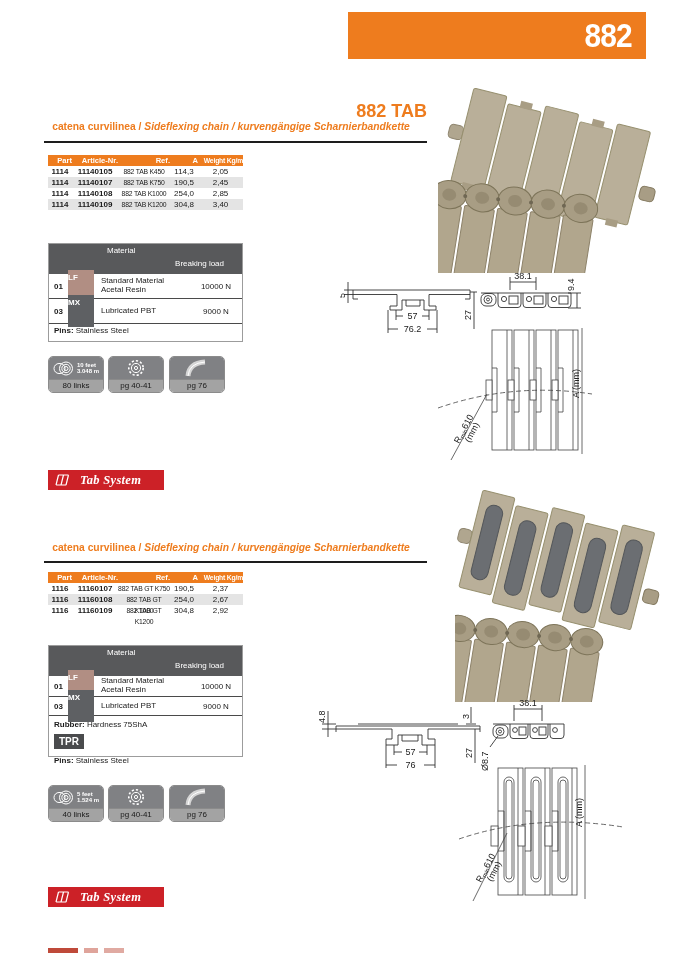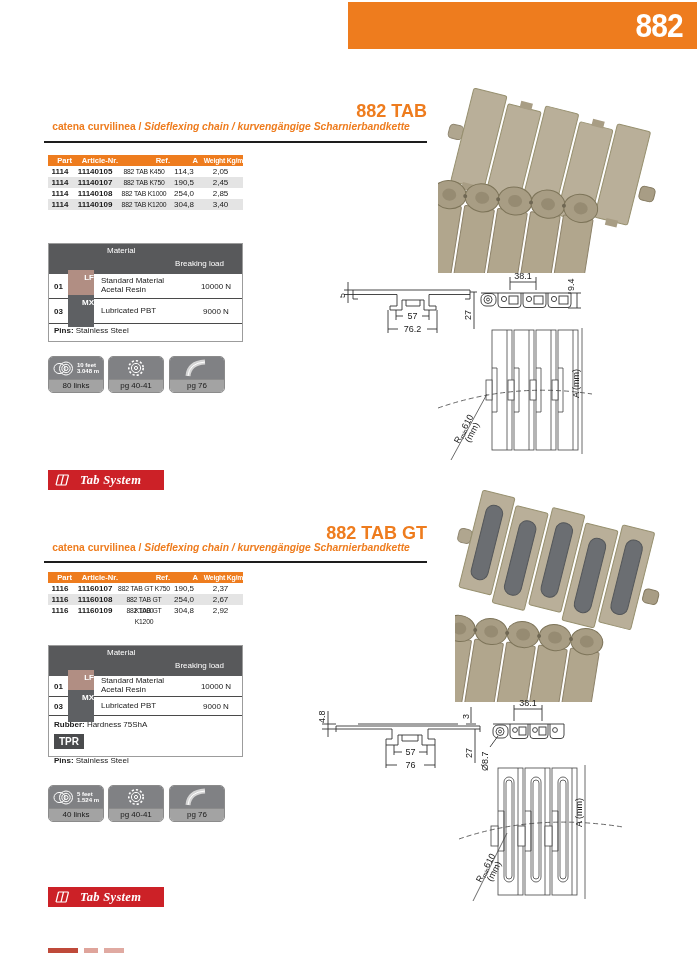--- a/index.html
+++ b/index.html
@@ -1,21 +1,21 @@
 <!DOCTYPE html>
 <html><head>
 <meta charset="utf-8">
 <style>
   html,body{margin:0;padding:0;}
   body{width:697px;height:953px;background:#fff;font-family:"Liberation Sans",sans-serif;color:#1a1a1a;}
   .page{position:relative;width:697px;height:953px;overflow:hidden;background:#fff;}
   .abs{position:absolute;}
 
   
-  .topbar{left:348px;top:2px;width:349px;height:47px;background:#ee7c1e;}
+  .topbar{left:348px;top:12px;width:298px;height:47px;background:#ee7c1e;}
   .topbar .pagenum{position:absolute;right:14px;top:4px;color:#fff;font-size:34px;font-weight:bold;letter-spacing:-1px;transform:scaleX(.88);transform-origin:right;}
 
   
   .sec-title{left:35px;width:392px;text-align:right;color:#ee7c1e;font-weight:bold;font-size:18px;}
   .sec-sub{left:35px;width:392px;text-align:center;color:#ee7c1e;font-weight:bold;font-size:10.3px;white-space:nowrap;}
   .sec-sub .em{font-style:italic;}
   .rule{left:44px;width:383px;height:2px;background:#1d1d1d;}
 
   
   .parts{width:195px;}
@@ -27,21 +27,21 @@
   .pt-r .b{font-weight:bold;}
   .pt-r .ref{font-size:6.8px;letter-spacing:-.2px;}
 
   
   .mat{width:195px;background:#fff;border:1px solid #9c9c9c;font-size:8px;}
   .mat-h{display:flex;background:#58595b;color:#fff;font-weight:normal;height:30px;line-height:13px;flex-direction:column;}
   .mat-h .m1{margin-left:58px;}
   .mat-h .m2{margin-left:auto;padding-right:18px;}
   .mat-row{display:flex;align-items:center;border-top:1px solid #4a4a4a;}
   .mat-row .num{width:14px;margin-left:5px;font-weight:bold;}
-  .badge{width:26px;height:32px;color:#fff;font-weight:bold;text-align:right;line-height:15px;font-size:8px;margin-right:7px;flex:none;}
+  .badge{width:26px;height:32px;color:#fff;font-weight:bold;text-align:left;line-height:15px;font-size:8px;margin-right:7px;flex:none;}
   .mat-name{line-height:1.12;}
   .mat-load{margin-left:auto;width:52px;text-align:center;flex:none;}
   .mat-foot{border-top:1px solid #4a4a4a;padding:2px 5px 2px 5px;}
   .mat-note{border-top:1px solid #4a4a4a;padding:4px 5px 3px 5px;}
   .tprbadge{width:30px;height:15px;background:#4a4b4d;color:#fff;font-weight:bold;text-align:center;line-height:15px;font-size:10px;margin:5px 0 0 0;}
   .pins-line{margin-top:7px;}
 
   
   .icon-box{width:54px;border:1px solid #8b8b8b;border-radius:5px;overflow:hidden;background:#fff;}
   .icon-top{height:22px;background:#808184;display:flex;align-items:center;justify-content:center;gap:2px;}
@@ -314,21 +314,20 @@
       <path d="M3,80 Q78,54 157,66" fill="none" stroke-dasharray="5 3"></path>
       <line x1="16" y1="132" x2="52" y2="66"></line>
     </g>
     <text class="dim" transform="translate(144,70) rotate(-90)">A (mm)</text>
     <g transform="translate(24,116) rotate(-62)">
       <text class="dim"><tspan>R</tspan><tspan font-size="6" dy="1.5">min</tspan><tspan dy="-1.5">610</tspan></text>
       <text class="dim" x="6" y="9">(mm)</text>
     </g>
   </svg>
 
-  <div class="abs sec-title" style="top:523px;">882 TAB GT</div>
   <div class="abs sec-sub" style="top:542px;"><span>catena curvilinea</span><span> / </span><span class="em">Sideflexing chain</span><span class="em"> / </span><span class="em">kurvengängige Scharnierbandkette</span></div>
   <div class="abs rule" style="top:561px;"></div>
 
   <div class="abs parts" style="left:48px;top:572px;">
     <div class="pt-h" style="background-color: rgb(238, 124, 30);">
       <span>Part</span>
       <span>Article-Nr.</span>
       <span>Ref.</span>
       <span>A</span>
       <span>Weight Kg/m</span>

